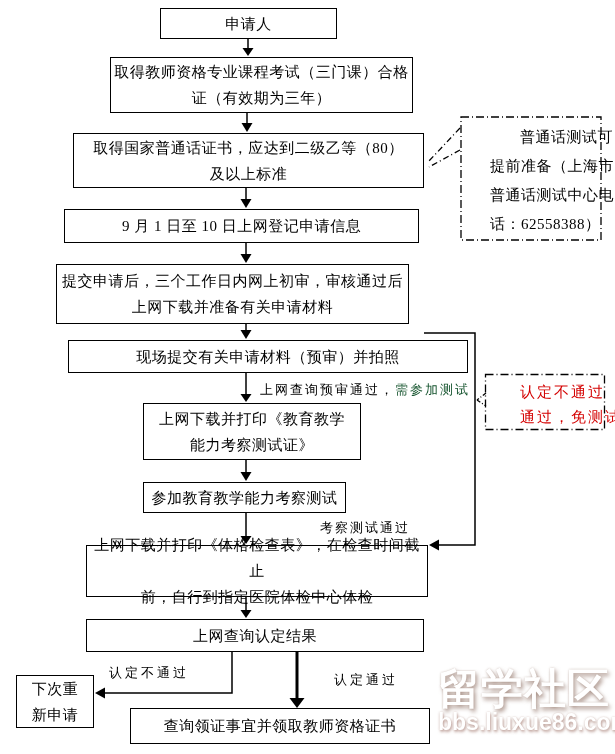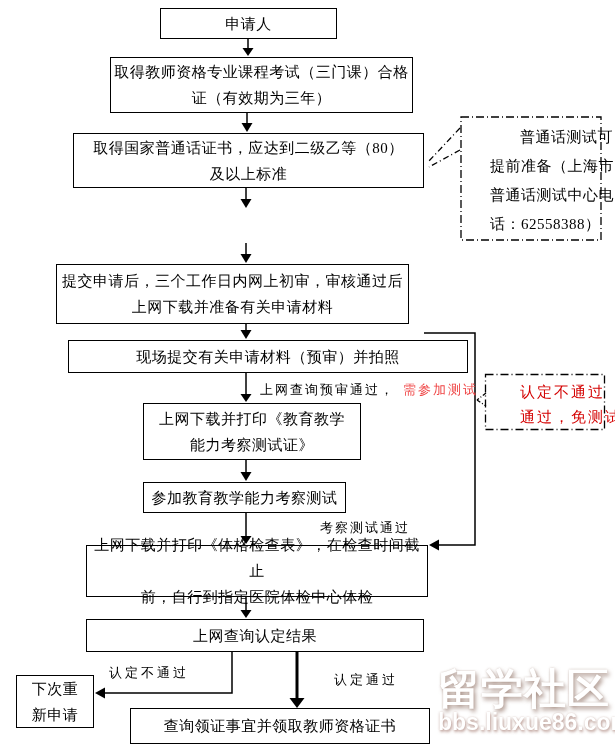--- a/index.html
+++ b/index.html
@@ -48,21 +48,21 @@
   .edge-label {
     position: absolute;
     font-size: 13px;
     letter-spacing: 2px;
     white-space: nowrap;
   }
   #l-preliminary { left:260px; top:381px; }
   #l-testpass    { left:320px; top:519px; }
   #l-fail        { left:109px; top:664px; letter-spacing:3px; }
   #l-pass        { left:334px; top:671px; letter-spacing:3px; }
-  .red { color: #ef4444; margin-left: 8px; }
+  .red { color: #14532d; }
 
   .callout-text {
     position: absolute;
     white-space: pre-line;
     text-align: left;
     margin-left: 24px;
   }
   #c-mandarin-text {
     left:466px; top:123px; width:132px;
     font-size:15px; line-height:29px; letter-spacing:0.5px;
@@ -171,20 +171,21 @@
         <line x1="477" y1="400" x2="486" y2="406"></line>
       </g>
     </g>
   </svg>
 
   <div class="box" id="n-applicant">申请人</div>
   <div class="box" id="n-course">取得教师资格专业课程考试（三门课）合格
 证（有效期为三年）</div>
   <div class="box" id="n-mandarin">取得国家普通话证书，应达到二级乙等（80）
 及以上标准</div>
+  <div class="box" id="n-register">9 月 1 日至 10 日上网登记申请信息</div>
   <div class="box" id="n-review">提交申请后，三个工作日内网上初审，审核通过后
 上网下载并准备有关申请材料</div>
   <div class="box" id="n-onsite">现场提交有关申请材料（预审）并拍照</div>
   <div class="box" id="n-print">上网下载并打印《教育教学
 能力考察测试证》</div>
   <div class="box" id="n-test">参加教育教学能力考察测试</div>
   <div class="box" id="n-physical">上网下载并打印《体格检查表》，在检查时间截止
 前，自行到指定医院体检中心体检</div>
   <div class="box" id="n-query">上网查询认定结果</div>
   <div class="box" id="n-reapply">下次重

